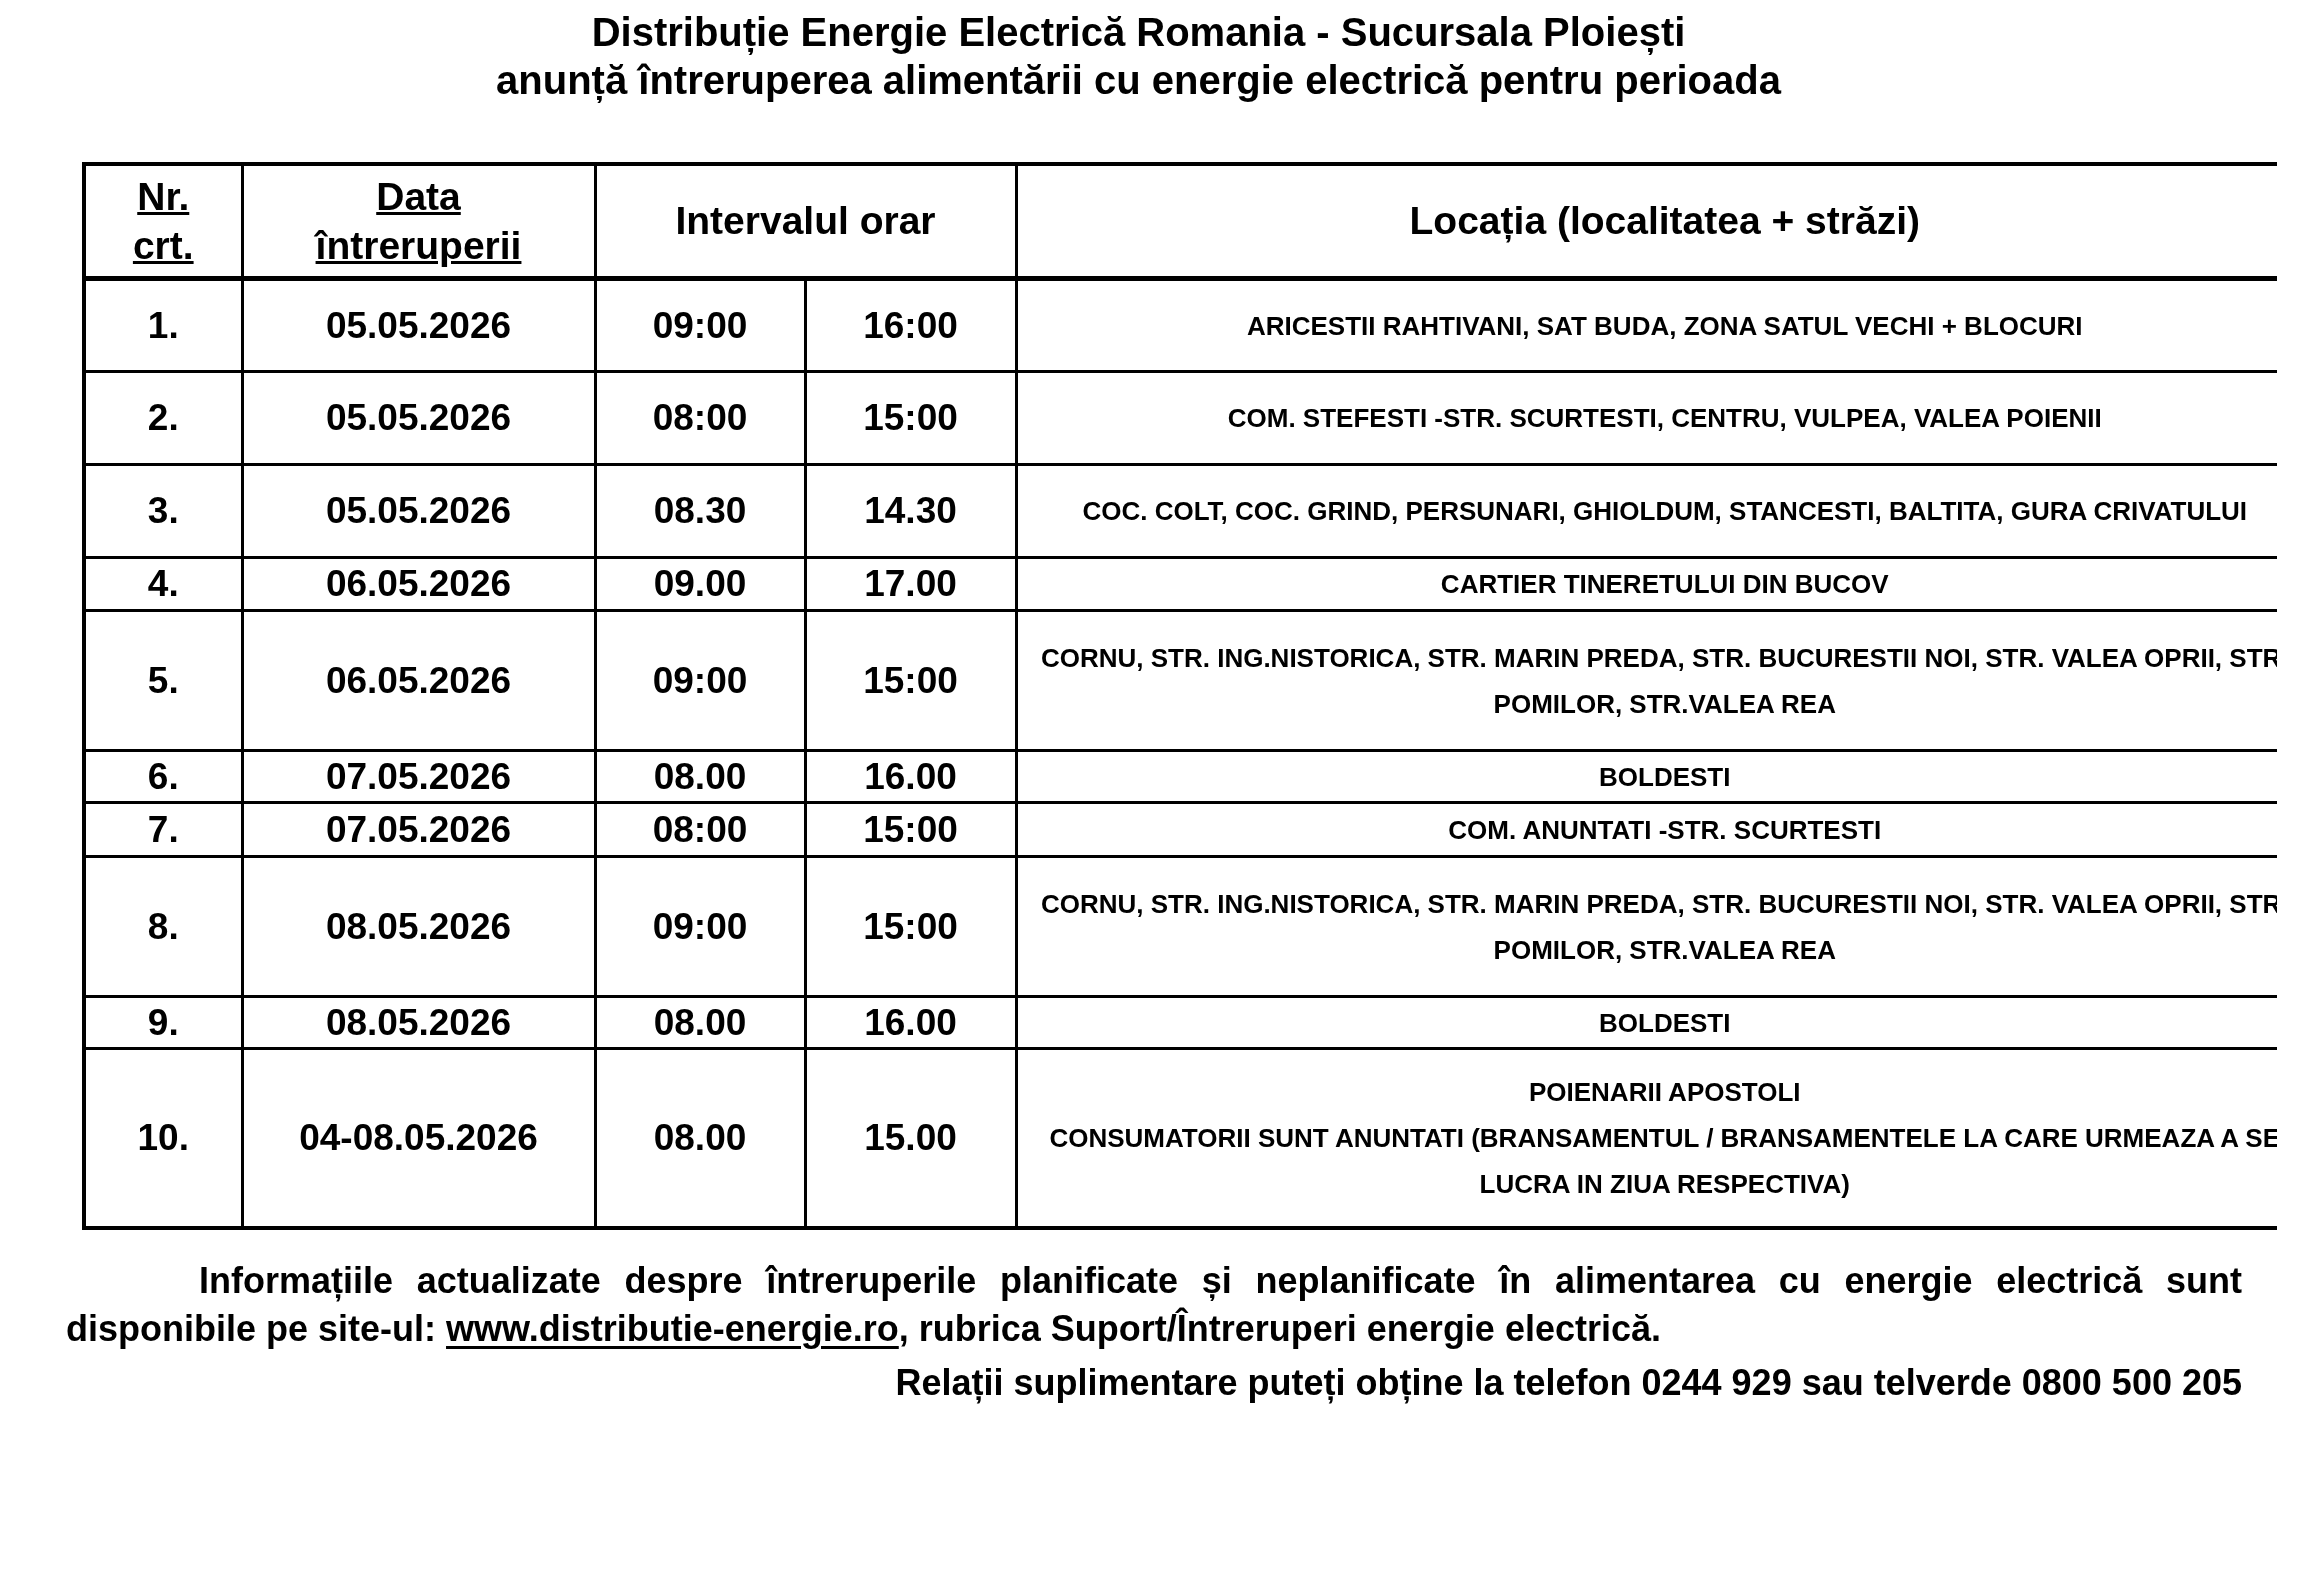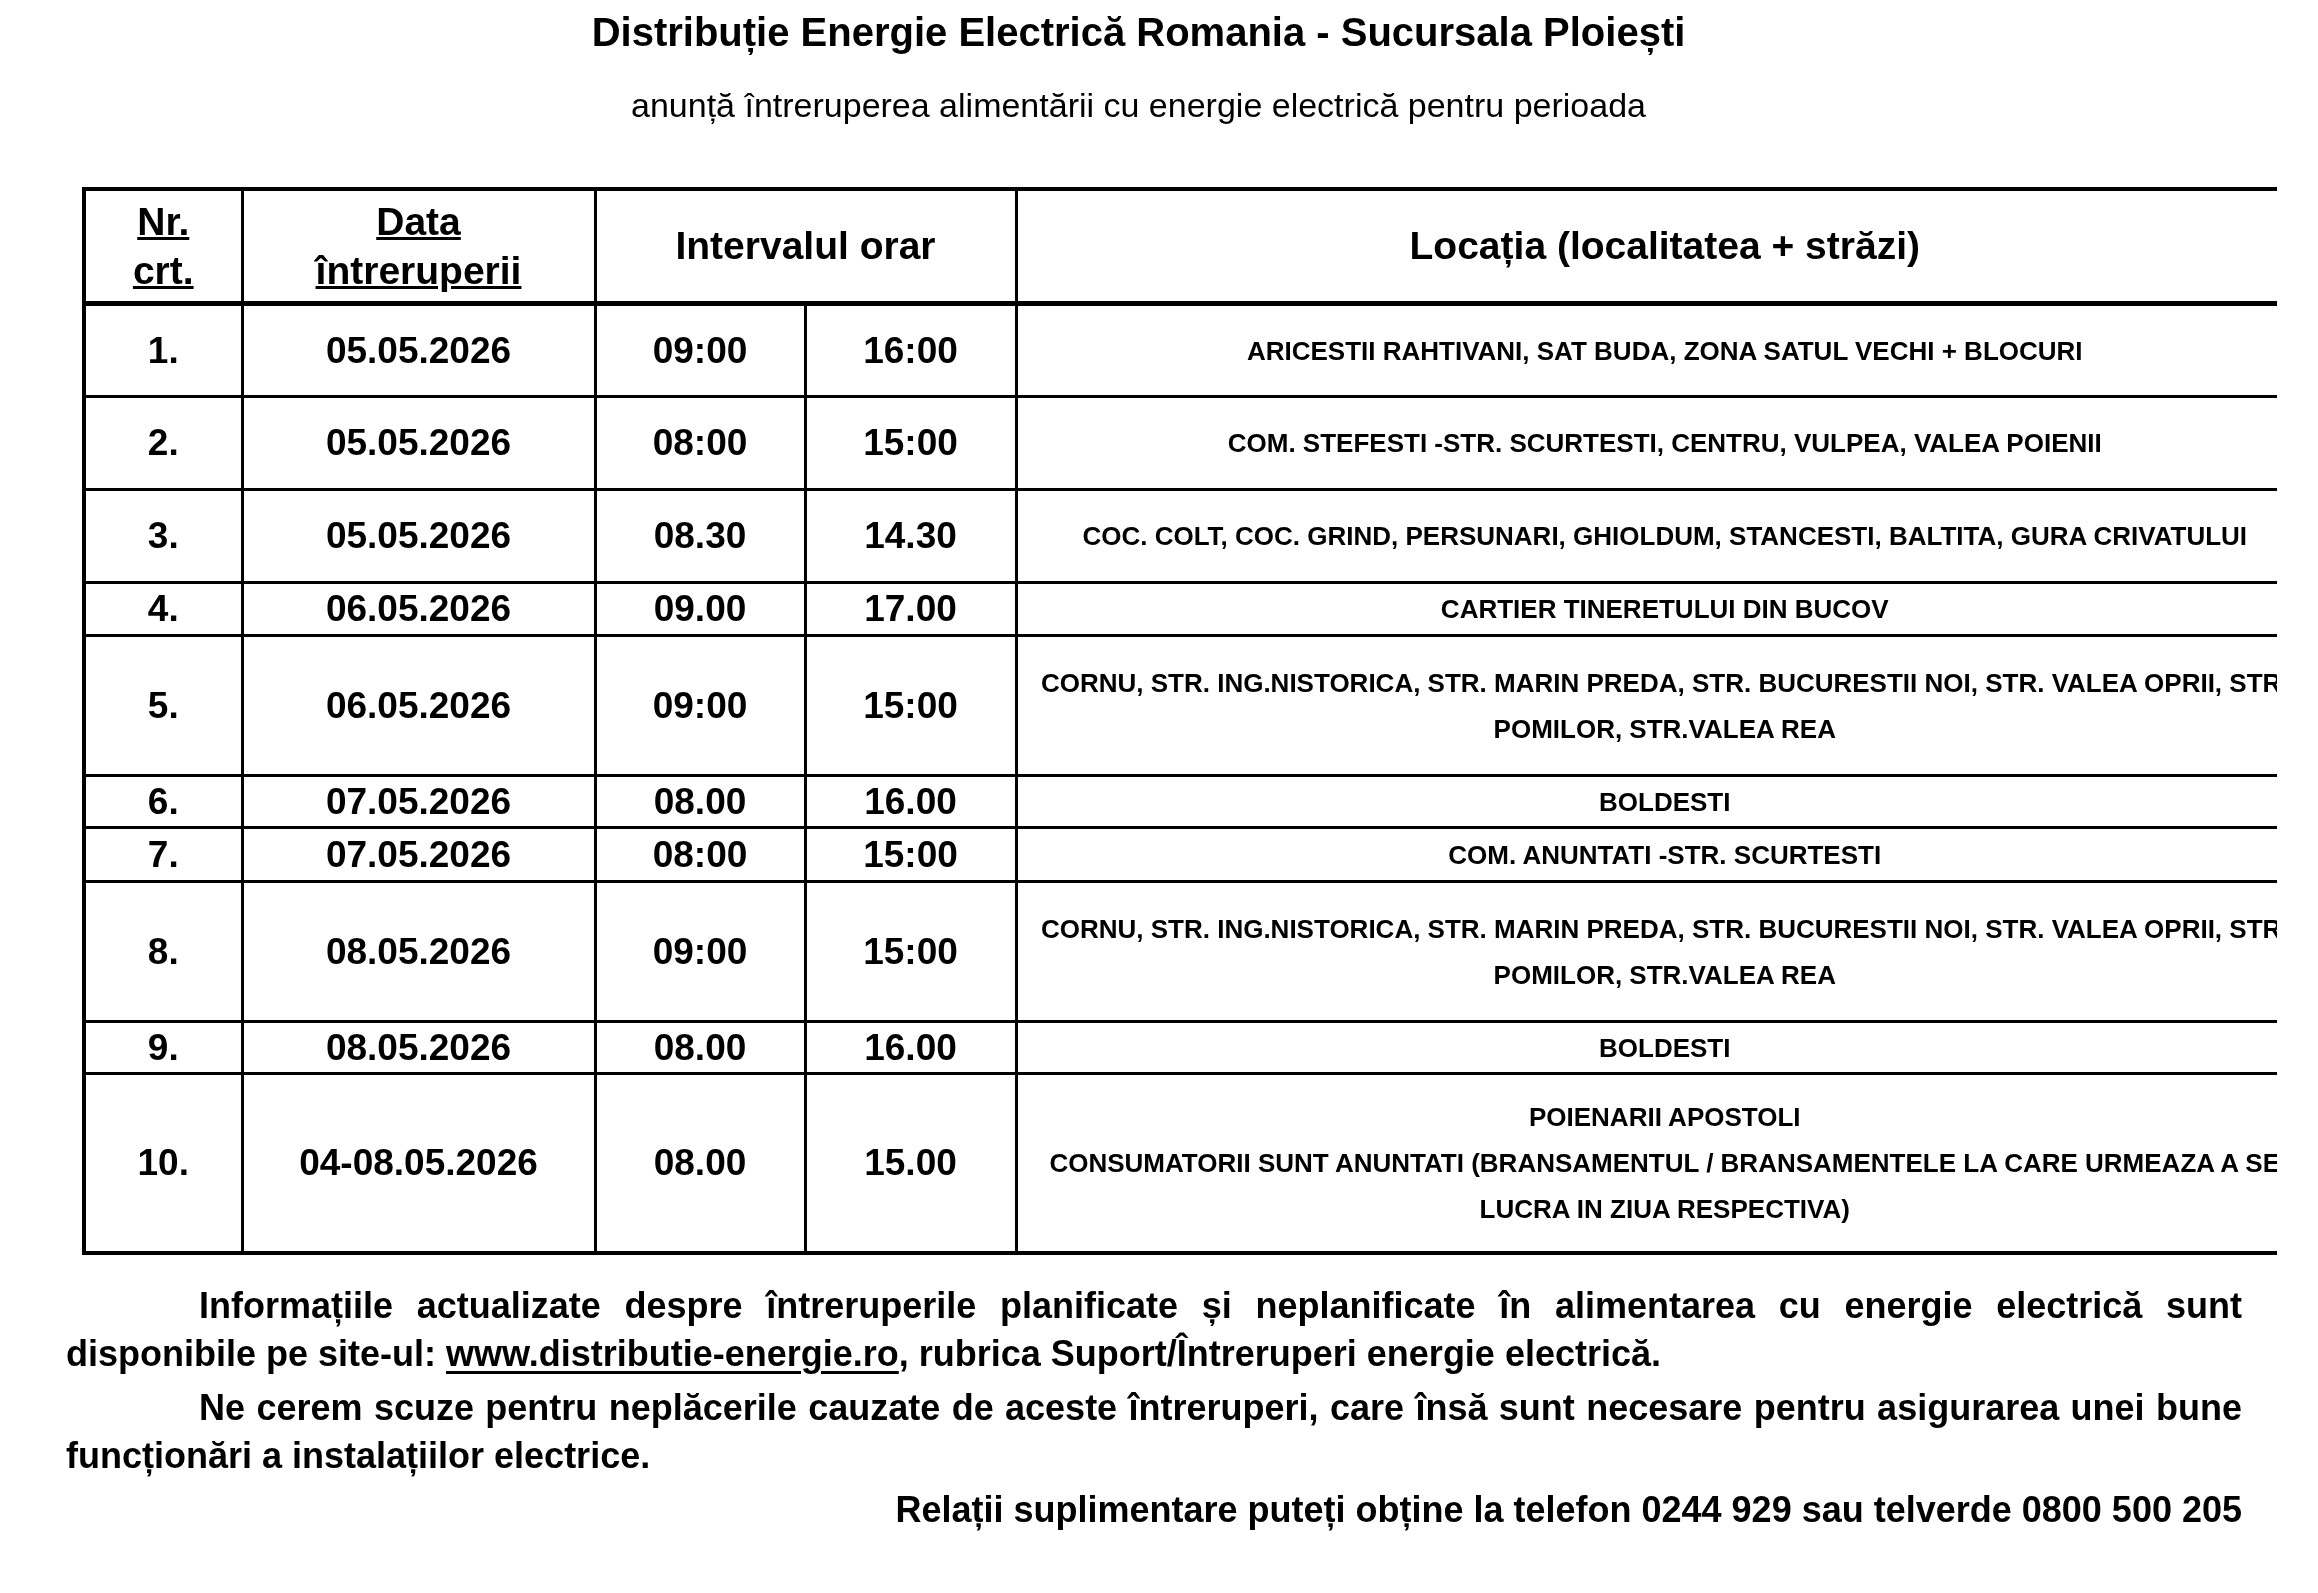--- a/index.html
+++ b/index.html
@@ -17,21 +17,21 @@
     overflow: hidden;
   }
 
   
   .doc-header {
     text-align: center;
     padding-top: 7.5px;
     line-height: 48px;
   }
   .doc-title   { font-size: 40px; font-weight: bold; }
-  .doc-subtitle{ font-size: 34px; font-weight: normal; margin-top: 25px; }
+  .doc-subtitle{ font-size: 40px; font-weight: bold; }
   .doc-period  { font-size: 40px; font-weight: bold; }
 
   
   table.outages {
     border-collapse: collapse;
     table-layout: fixed;
     width: 2229px;
     margin: 58px 0 0 82px;
     border: 4.5px solid #000;
   }
@@ -179,18 +179,17 @@
         <td class="c-time">08.00</td>
         <td class="c-time">15.00</td>
         <td class="c-loc">POIENARII APOSTOLI
 CONSUMATORII SUNT ANUNTATI (BRANSAMENTUL / BRANSAMENTELE LA CARE URMEAZA A SE LUCRA IN ZIUA RESPECTIVA)</td>
       </tr>
     </tbody>
   </table>
 
   <div class="footer">
     <p><span>Informațiile actualizate despre întreruperile planificate și neplanificate în alimentarea cu energie electrică sunt disponibile pe site-ul: </span><span class="site-link">www.distributie-energie.ro</span><span>, rubrica Suport/Întreruperi energie electrică.</span></p>
-    <p>Ne cerem scuze pentru neplăcerile cauzate de aceste întreruperi, care însă sunt necesare pentru asigurarea unei bune funcționări a instalațiilor electrice.</p>
     <p class="last">Relații suplimentare puteți obține la telefon 0244 929 sau telverde 0800 500 205</p>
   </div>
 
 </div>
 
 
 </body></html>

